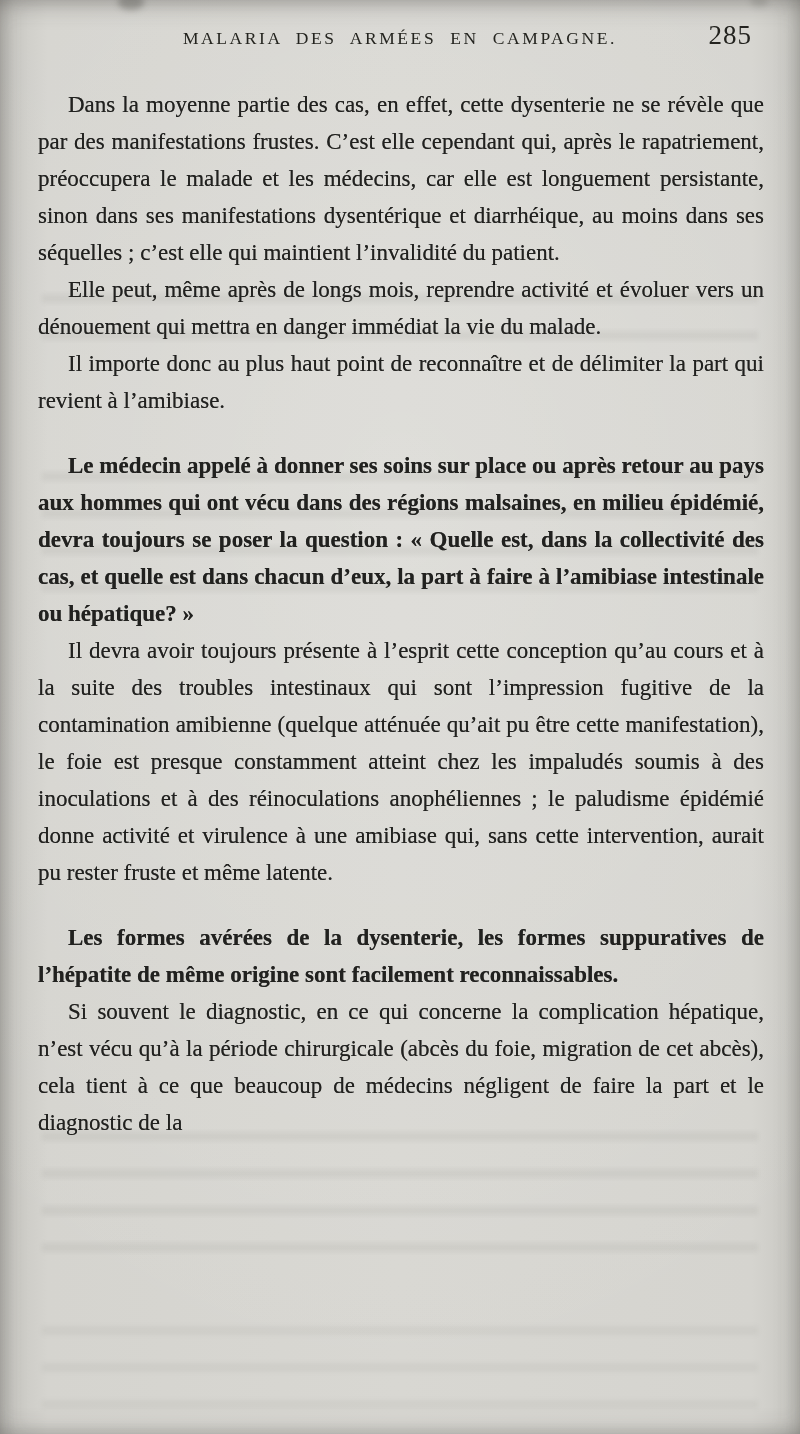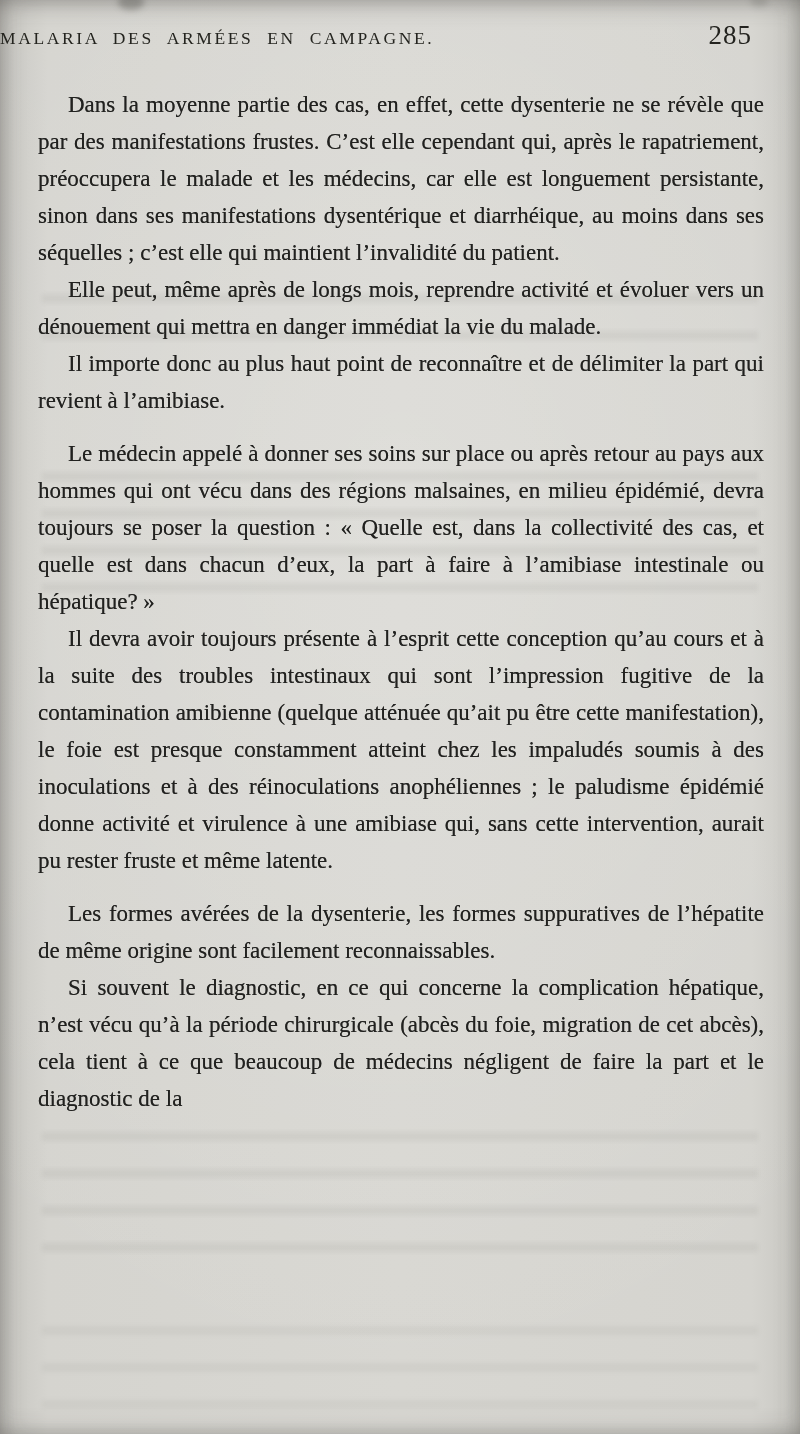--- a/index.html
+++ b/index.html
@@ -60,20 +60,21 @@
 
   .page-header {
     position: relative;
     z-index: 1;
     height: 46px;
     margin-top: 28px;
   }
   .running-title {
     position: absolute;
     left: 0; right: 0;
+    text-align: center;
     font-size: 17.5px;
     letter-spacing: 2.6px;
     word-spacing: 7px;
     color: #24241f;
   }
   .page-number {
     position: absolute;
     right: 48px;
     top: -8px;
     font-size: 27px;
@@ -87,21 +88,21 @@
     padding: 12px 36px 0 38px;
     font-size: 23px;
     line-height: 37px;
     text-align: justify;
     text-shadow: 0 0 0.5px rgba(33,33,31,0.65);
   }
   .para {
     margin: 0;
     text-indent: 30px;
   }
-  .sect { margin-top: 16px; }
+  .sect { margin-top: 28px; font-weight: bold; }
 </style>
 </head>
 <body>
 
 <div class="page">
 
   <div class="artifact a1"></div>
   <div class="artifact a2"></div>
   <div class="artifact a3"></div>
   <div class="artifact a4"></div>

